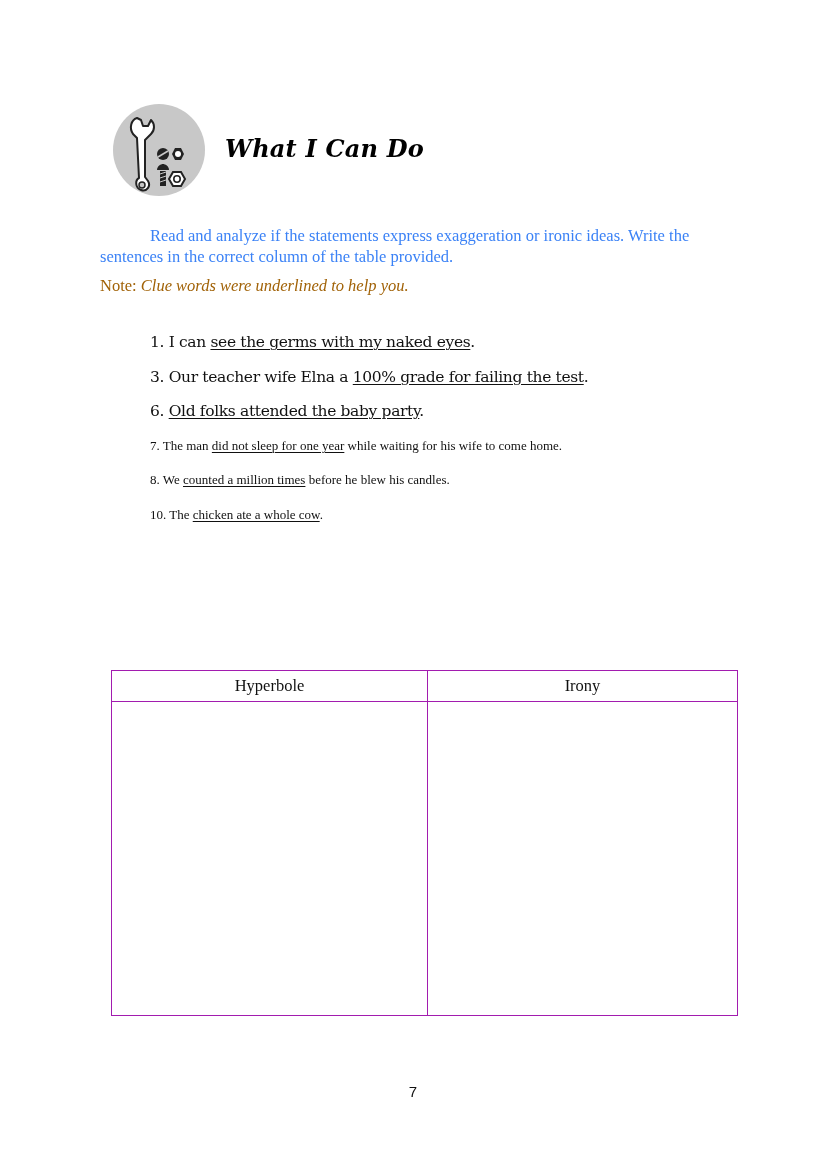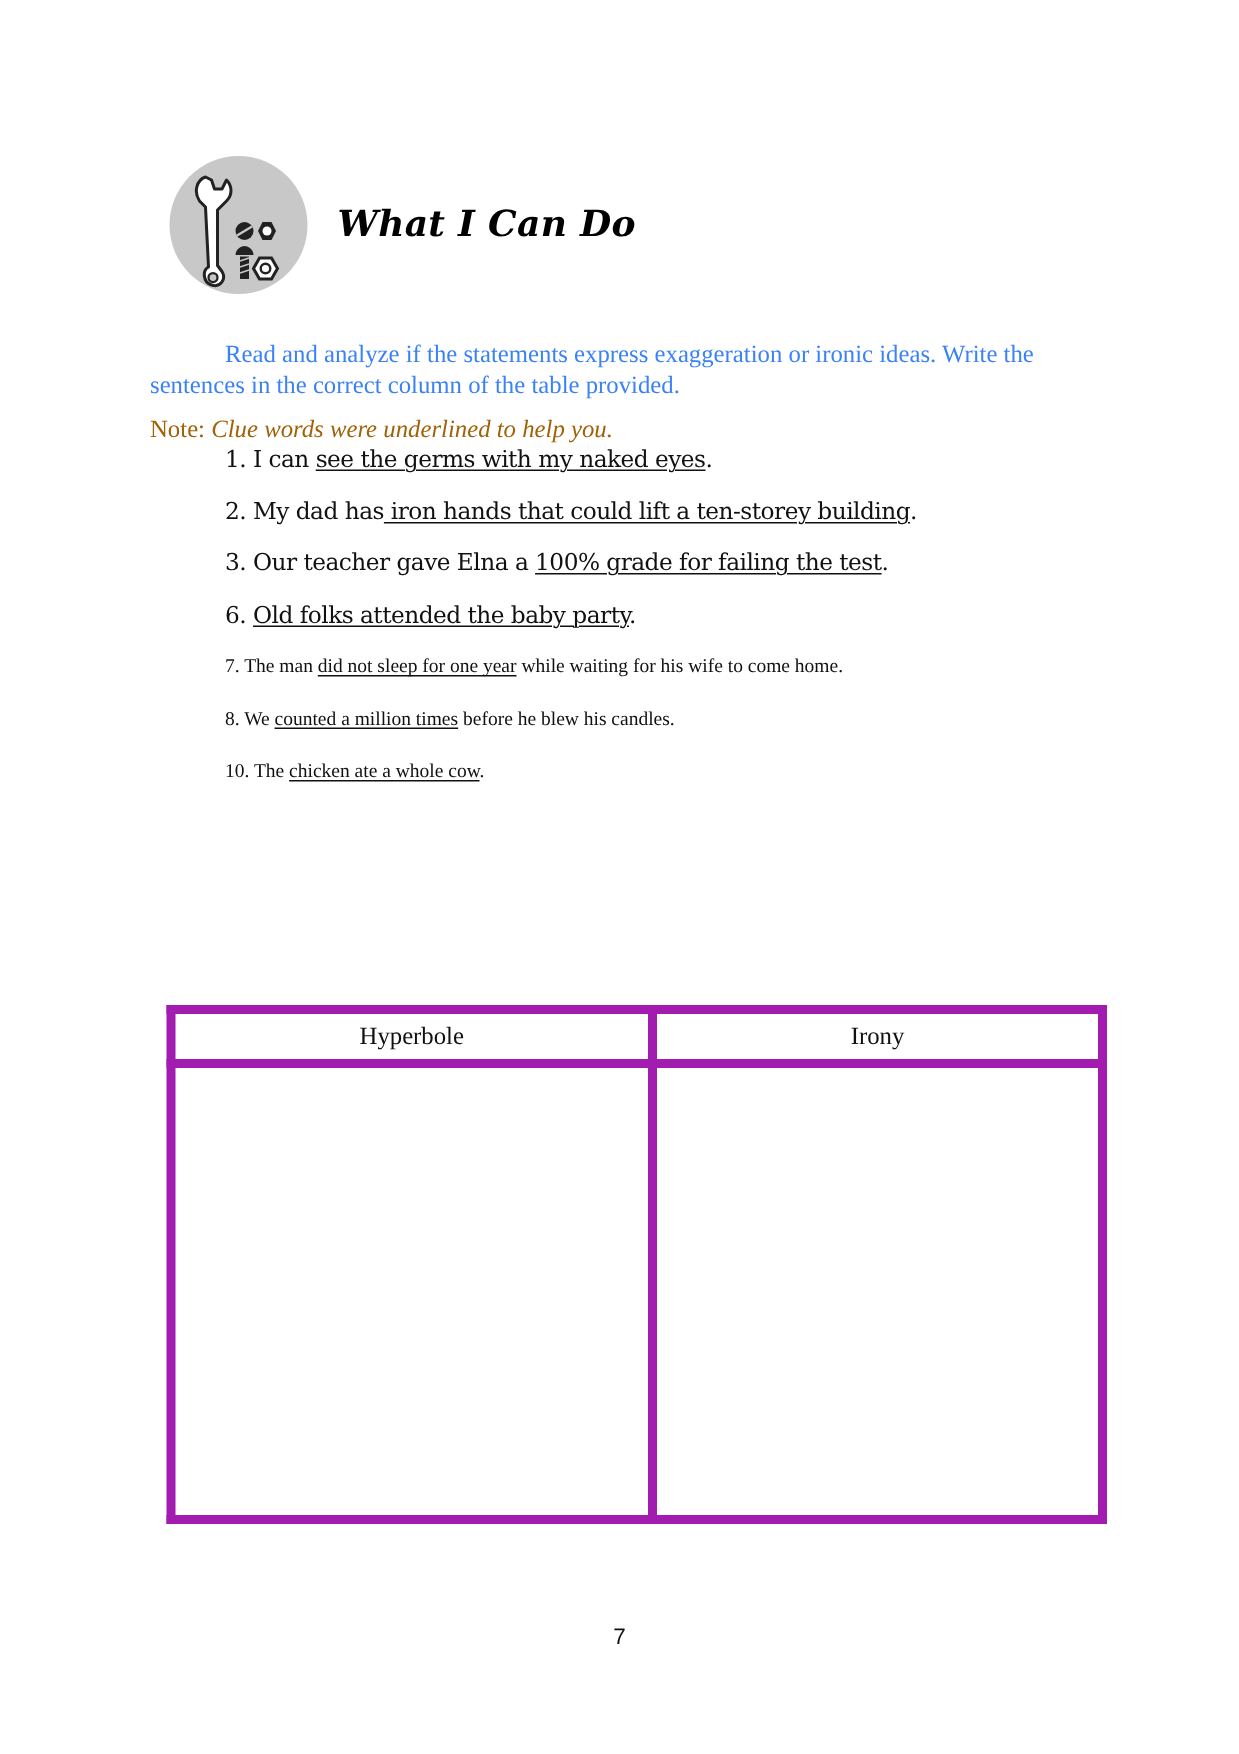--- a/index.html
+++ b/index.html
@@ -65,21 +65,21 @@
       font-family: "Liberation Serif", serif;
       font-size: 16.5px;
       line-height: 20px;
       color: #a16207;
     }
     .note em { font-style: italic; }
     
     .statements {
       position: absolute;
       left: 150px;
-      top: 296px;
+      top: 332px;
       margin: 0;
       padding: 0;
       list-style: none;
     }
     .statement {
       height: 34.6px;
       line-height: 20px;
       font-size: 15.5px;
       white-space: nowrap;
       font-family: "DejaVu Serif", serif;
@@ -101,21 +101,21 @@
       left: 111px;
       top: 670px;
       width: 627px;
       height: 346px;
       border-collapse: collapse;
       table-layout: fixed;
       font-family: "Liberation Serif", serif;
       font-size: 16.5px;
     }
     .answer-table th, .answer-table td {
-      border: 6px solid #a21caf;
+      border: 1px solid #a21caf;
       padding: 0;
     }
     .answer-table th {
       height: 30px;
       font-weight: normal;
       text-align: center;
       vertical-align: middle;
     }
     .answer-table th.col-left { width: 315px; }
     .answer-table td {
@@ -164,22 +164,21 @@
 
   <p class="instructions" style="margin:0">Read and analyze if the statements express exaggeration or ironic ideas. Write the sentences in the correct column of the table provided.</p>
 
   <div class="note">
     <span>Note:</span>
     <em>Clue words were underlined to help you.</em>
   </div>
 
   <ol class="statements">
     <li class="statement"><span>1.</span><span> I can </span><u>see the germs with my naked eyes</u><span>.</span></li>
-    <li class="statement"><span>2.</span><span> My dad has</span><u> iron hands that could lift a ten-storey building</u><span>.</span></li>
-    <li class="statement"><span>3.</span><span> Our teacher gave Elna a </span><u>100% grade for failing the test</u><span>.</span></li>
+    <li class="statement"><span>3.</span><span> Our teacher wife Elna a </span><u>100% grade for failing the test</u><span>.</span></li>
     <li class="statement"><span>6.</span><span> </span><u>Old folks attended the baby party</u><span>.</span></li>
     <li class="statement plain-font"><span>7.</span><span> The man </span><u>did not sleep for one year</u><span> while waiting for his wife to come home.</span></li>
     <li class="statement plain-font"><span>8.</span><span> We </span><u>counted a million times</u><span> before he blew his candles.</span></li>
     <li class="statement plain-font"><span>10.</span><span> The </span><u>chicken ate a whole cow</u><span>.</span></li>
   </ol>
 
   <table class="answer-table">
     <thead>
       <tr>
         <th class="col-left">Hyperbole</th>

